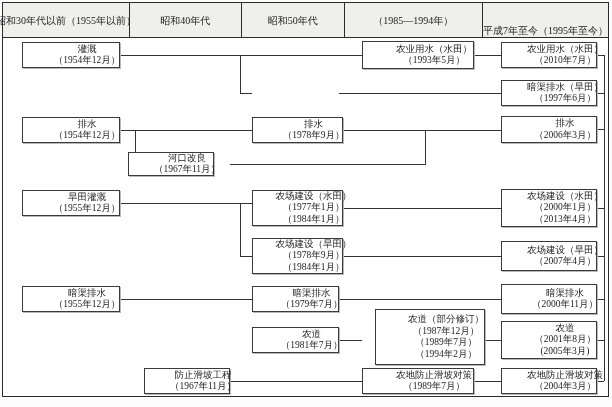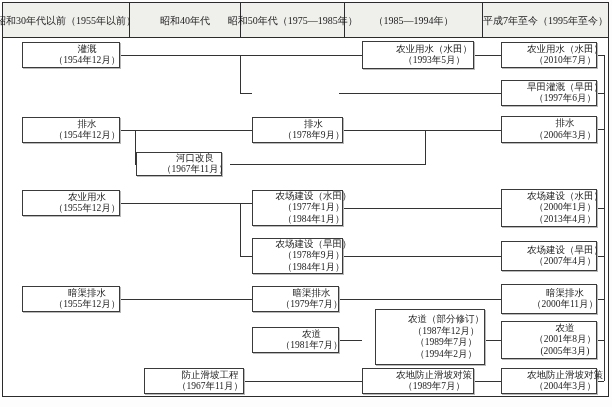--- a/index.html
+++ b/index.html
@@ -13,21 +13,21 @@
   }
   .header{
     position:absolute;left:2px;top:2px;width:607px;height:36px;box-sizing:border-box;
     border:1px solid #2b2b2b;display:flex;background:#efefec;z-index:3;
   }
   .hcell{
     box-sizing:border-box;border-right:1px solid #2b2b2b;
     display:flex;flex-direction:row;align-items:center;justify-content:center;
     font-size:10px;line-height:13px;text-align:center;white-space:nowrap;
   }
-  .hcell:last-child{border-right:none;}
+  .hcell:last-child{border-right:none;align-items:flex-end;}
   .wires{position:absolute;left:0;top:0;z-index:1;pointer-events:none;}
   .node{
     position:absolute;box-sizing:border-box;background:#fff;border:1px solid #3a3a3a;
     box-shadow:1px 1px 0 #b9b9b9;display:flex;flex-direction:column;align-items:center;
     justify-content:center;text-align:center;font-size:9.5px;line-height:11.5px;
     white-space:nowrap;z-index:2;padding-left:32px;
   }
   .node span{display:block;}
 </style>
 </head>
@@ -79,21 +79,20 @@
   <div class="header">
     <div class="hcell" style="width:127px">
       <span>昭和30年代以前</span>
       <span>（1955年以前）</span>
     </div>
     <div class="hcell" style="width:113px">
       <span>昭和40年代</span>
     </div>
     <div class="hcell" style="width:104px">
       <span>昭和50年代</span>
-      <span>（1975—1985年）</span>
     </div>
     <div class="hcell" style="width:140px">
       <span>（1985—1994年）</span>
     </div>
     <div class="hcell" style="flex:1">
       <span>平成7年至今</span>
       <span>（1995年至今）</span>
     </div>
   </div>
 
@@ -104,44 +103,44 @@
   <div class="node" style="left:362px;top:41px;width:112px;height:28px">
     <span>农业用水（水田）</span>
     <span>（1993年5月）</span>
   </div>
   <div class="node" style="left:501px;top:42px;width:96px;height:26px">
     <span>农业用水（水田）</span>
     <span>（2010年7月）</span>
   </div>
 
   <div class="node" style="left:501px;top:80px;width:96px;height:26px">
-    <span>旱田灌溉（旱田）</span>
+    <span>暗渠排水（旱田）</span>
     <span>（1997年6月）</span>
   </div>
 
   <div class="node" style="left:22px;top:117px;width:98px;height:26px">
     <span>排水</span>
     <span>（1954年12月）</span>
   </div>
   <div class="node" style="left:252px;top:117px;width:91px;height:26px">
     <span>排水</span>
     <span>（1978年9月）</span>
   </div>
   <div class="node" style="left:501px;top:116px;width:96px;height:27px">
     <span>排水</span>
     <span>（2006年3月）</span>
   </div>
 
-  <div class="node" style="left:136px;top:152px;width:86px;height:24px">
+  <div class="node" style="left:128px;top:152px;width:86px;height:24px">
     <span>河口改良</span>
     <span>（1967年11月）</span>
   </div>
 
   <div class="node" style="left:22px;top:190px;width:98px;height:26px">
-    <span>农业用水</span>
+    <span>旱田灌溉</span>
     <span>（1955年12月）</span>
   </div>
   <div class="node" style="left:252px;top:190px;width:91px;height:36px">
     <span>农场建设（水田）</span>
     <span>（1977年1月）</span>
     <span>（1984年1月）</span>
   </div>
   <div class="node" style="left:501px;top:189px;width:96px;height:38px">
     <span>农场建设（水田）</span>
     <span>（2000年1月）</span>
@@ -180,21 +179,21 @@
     <span>（1987年12月）</span>
     <span>（1989年7月）</span>
     <span>（1994年2月）</span>
   </div>
   <div class="node" style="left:501px;top:321px;width:96px;height:38px">
     <span>农道</span>
     <span>（2001年8月）</span>
     <span>(2005年3月)</span>
   </div>
 
-  <div class="node" style="left:144px;top:368px;width:100px;height:26px">
+  <div class="node" style="left:144px;top:368px;width:86px;height:26px">
     <span>防止滑坡工程</span>
     <span>（1967年11月）</span>
   </div>
   <div class="node" style="left:362px;top:368px;width:112px;height:26px">
     <span>农地防止滑坡对策</span>
     <span>（1989年7月）</span>
   </div>
   <div class="node" style="left:501px;top:368px;width:96px;height:26px">
     <span>农地防止滑坡对策</span>
     <span>（2004年3月）</span>

